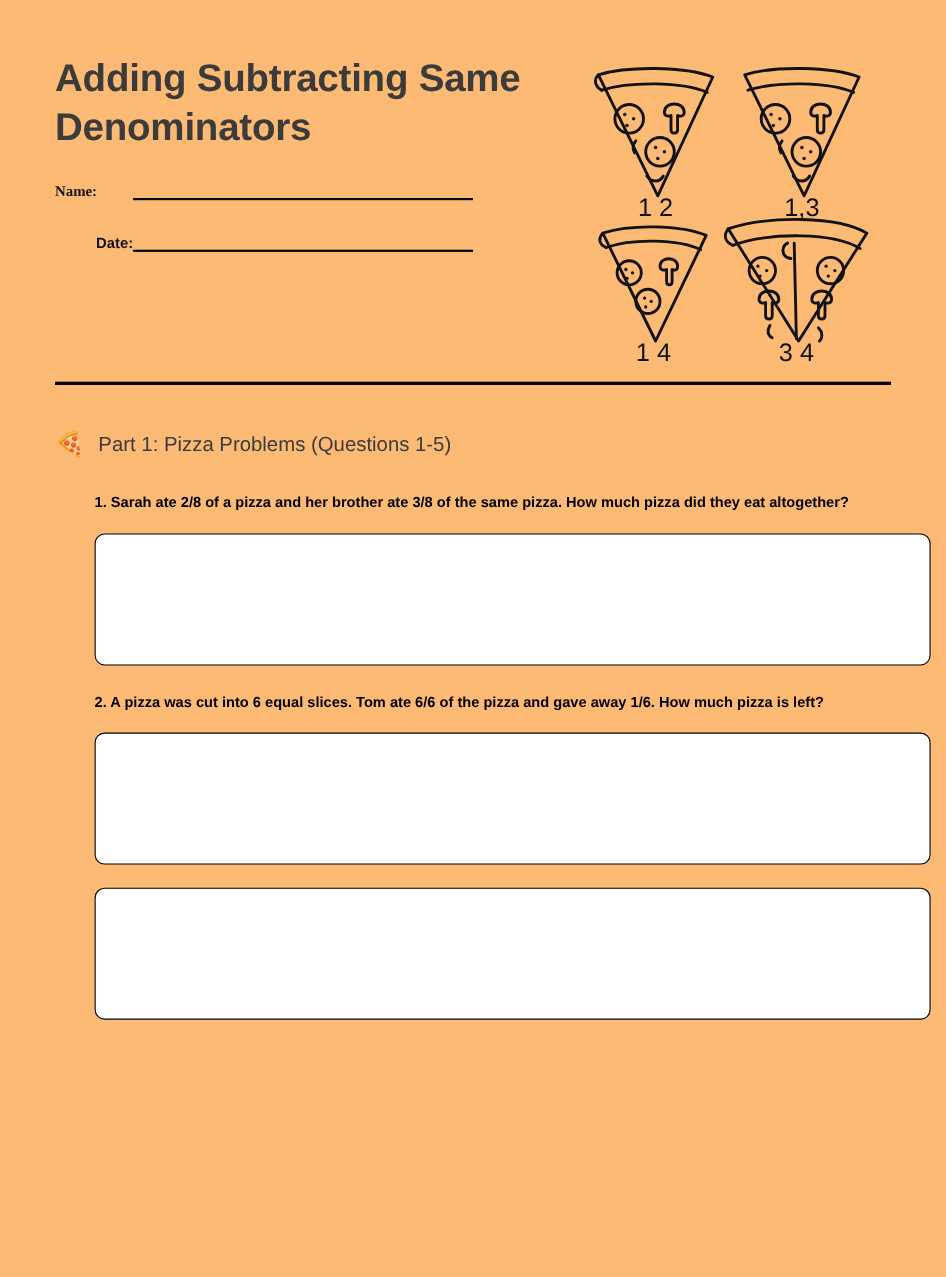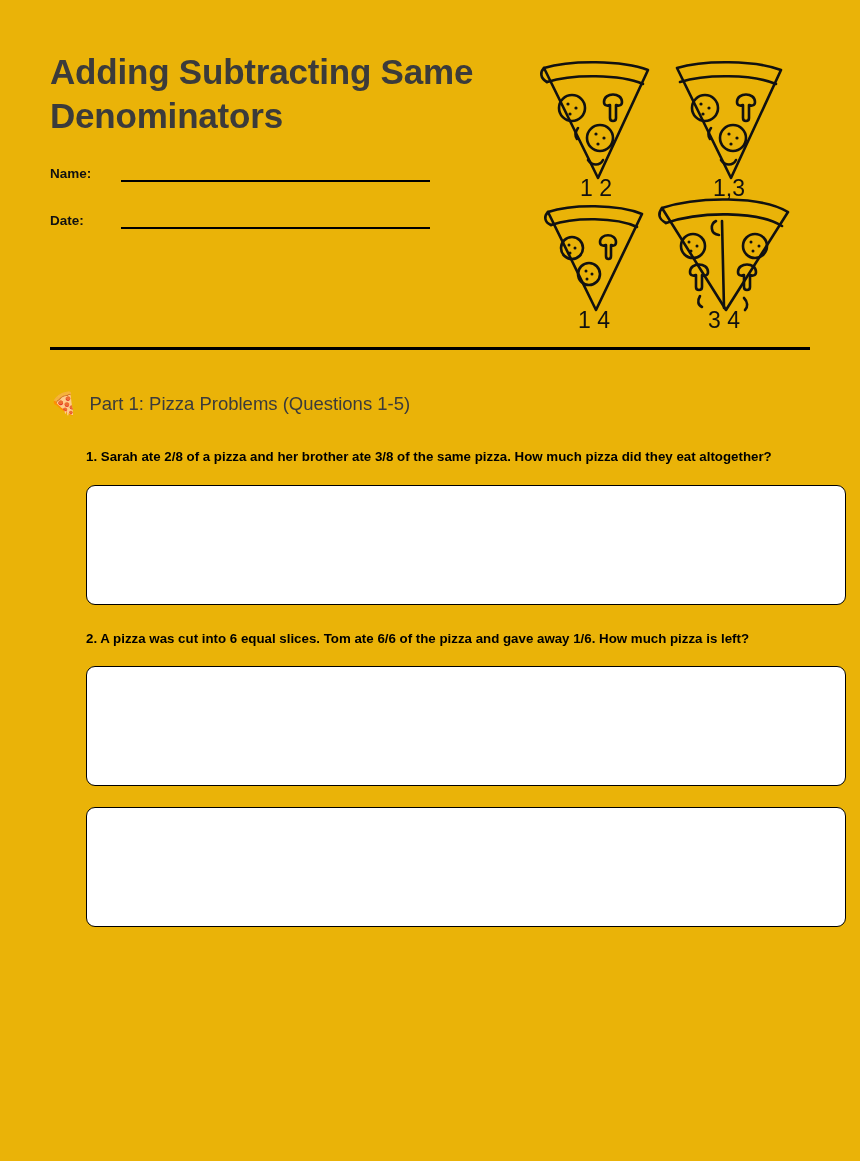--- a/index.html
+++ b/index.html
@@ -13,21 +13,21 @@
   body {
     font-family: "Liberation Sans", sans-serif;
     position: relative;
     overflow: hidden;
   }
 
   .page {
     position: relative;
     width: 860px;
     height: 1161px;
-    background: #eab308;
+    background: #fdba74;
   }
 
   
   .header-area {
     position: absolute;
     left: 50px;
     top: 50px;
     width: 760px;
     height: 270px;
   }
@@ -44,22 +44,22 @@
     letter-spacing: -0.2px;
   }
 
   .field-row {
     position: absolute;
     left: 0;
     display: flex;
     align-items: flex-end;
     width: 380px;
   }
-  .field-row.name { top: 116px; }
-  .field-row.date { top: 163px; }
+  .field-row.name { top: 116px; font-family: Liberation Serif, serif; }
+  .field-row.date { top: 163px; text-align: right; }
 
   .field-label {
     font-size: 13.5px;
     font-weight: bold;
     color: #111111;
     width: 71px;
     flex: none;
     line-height: 16px;
   }
 

